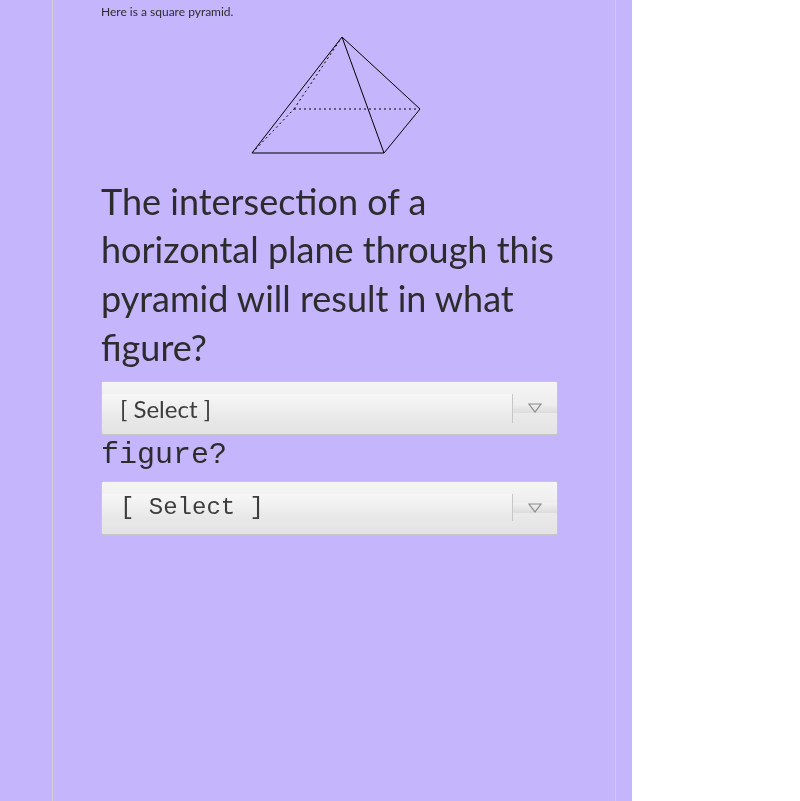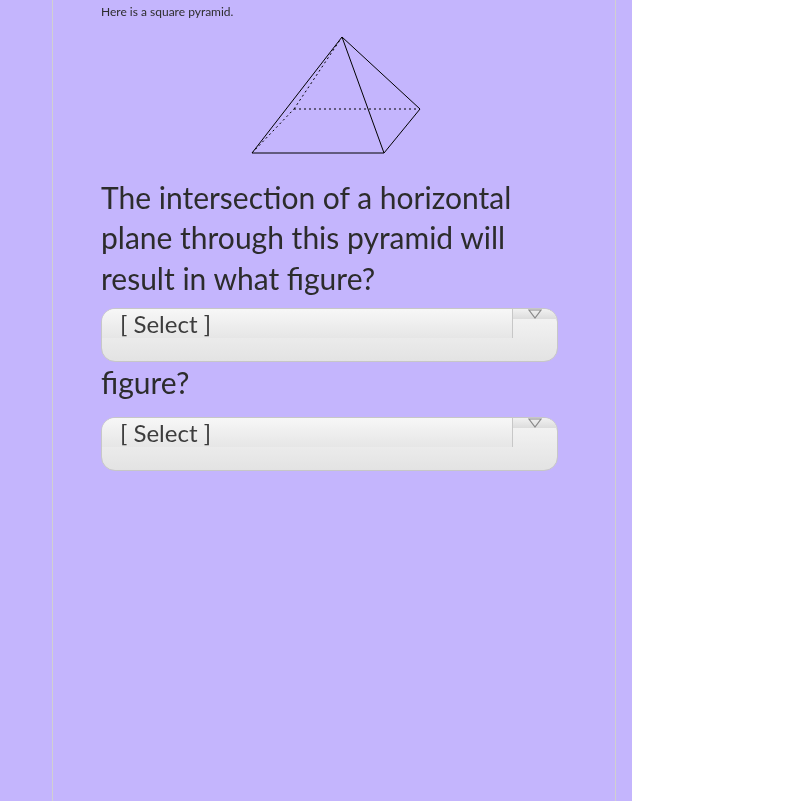--- a/index.html
+++ b/index.html
@@ -38,41 +38,42 @@
     margin: 10px 0 16px 0;
   }
   .instructions {
     font-size: 12px;
     color: #2d2d2d;
     line-height: 1.45;
     margin-bottom: 30px;
     max-width: 560px;
   }
   .question {
-    font-size: 30px;
+    font-size: 36px;
     line-height: 1.35;
     color: #2c2c2c;
     margin: 16px 0 10px 0;
     font-weight: 400;
   }
   .question.second {
     margin-top: 38px;
   }
   .select-row {
     display: flex;
     align-items: center;
-    gap: 14px;
+    gap: 5px;
     flex-wrap: wrap;
+    font-family: Liberation Mono, monospace;
   }
   .select {
     display: flex;
-    align-items: flex-start;
+    align-items: center;
     height: 54px;
     border: 1px solid #c7c7c7;
-    border-radius: 14px;
+    border-radius: 2px;
     overflow: hidden;
     cursor: pointer;
     background: linear-gradient(#f5f5f5, #e3e3e3);
   }
   .select.wide {
     width: 457px;
   }
   .select.mid {
     width: 457px;
   }

